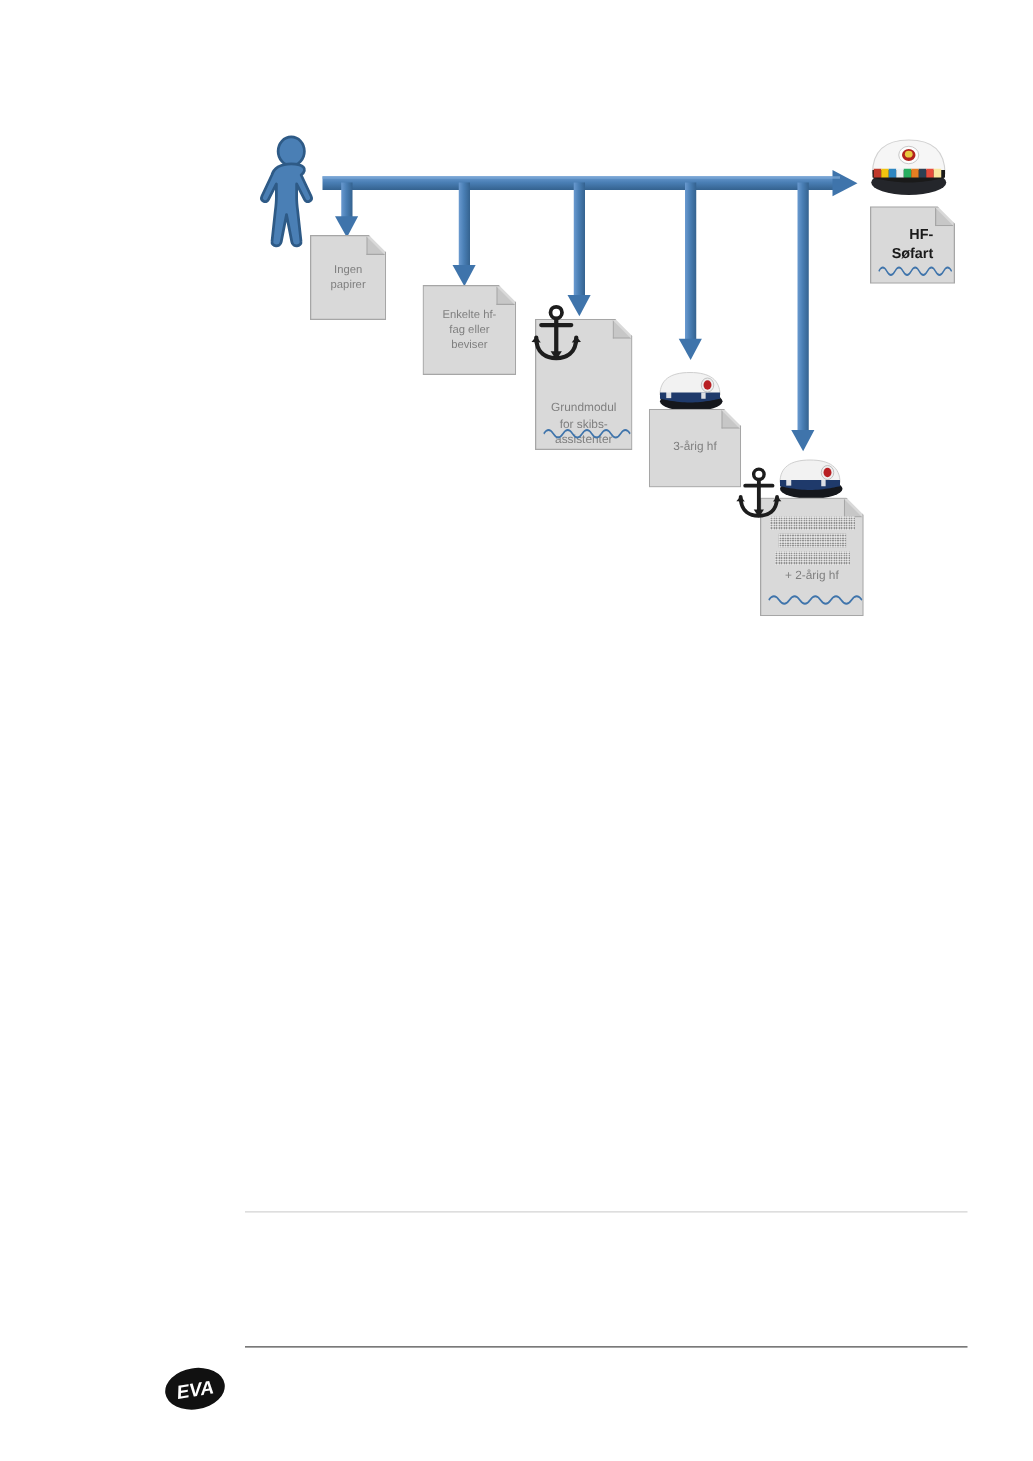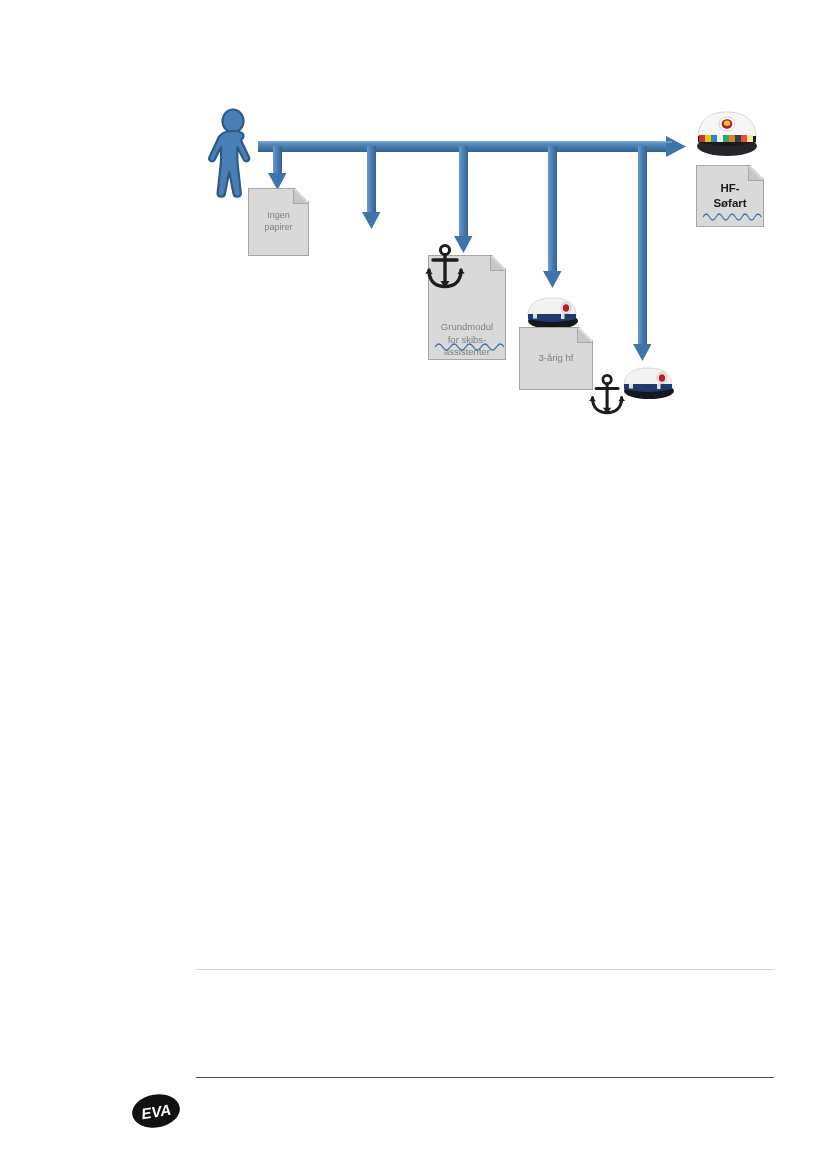--- a/index.html
+++ b/index.html
@@ -214,20 +214,26 @@
         </g>
       </svg>
     </div>
 
     <div class="doc" style="left:248px; top:188px; width:61px; height:68px; font-size:9px;">
       <span class="fold"></span>
       <span class="label">Ingen
 papirer</span>
     </div>
 
+    <div class="doc" style="left:338px; top:228px; width:75px; height:72px; font-size:9px;">
+      <span class="fold"></span>
+      <span class="label">Enkelte  hf-
+fag eller
+beviser</span>
+    </div>
 
     <div class="anchor" style="left:424px; top:243px;">
       <svg width="44" height="46" viewBox="0 0 44 46">
         <g fill="none" stroke="#1d1d1d" stroke-width="3.4" stroke-linecap="round">
           <circle cx="21" cy="7" r="4.6" stroke-width="3"></circle>
           <line x1="21" y1="12" x2="21" y2="40"></line>
           <line x1="9" y1="17" x2="33" y2="17"></line>
           <path d="M5 27 C5 40 13.5 43.5 21 43.5 C28.5 43.5 37 40 37 27"></path>
         </g>
         <g fill="#1d1d1d">
@@ -283,20 +289,34 @@
           <line x1="21" y1="12" x2="21" y2="40"></line>
           <line x1="9" y1="17" x2="33" y2="17"></line>
           <path d="M5 27 C5 40 13.5 43.5 21 43.5 C28.5 43.5 37 40 37 27"></path>
         </g>
         <g fill="#1d1d1d">
           <polygon points="21,45 16.5,38 25.5,38"></polygon>
           <polygon points="5,26 1.2,30.6 8.6,31"></polygon>
           <polygon points="37,26 40.8,30.6 33.4,31"></polygon>
         </g>
       </svg>
+    </div>
+    <div class="doc" style="left:608px; top:398px; width:83px; height:95px; font-size:9.5px; justify-content:flex-end;">
+      <span class="fold"></span>
+      <span class="redacted" style="left:7px; right:7px; top:14px;">
+        <i style="width:68px;"></i>
+        <i style="width:54px;"></i>
+        <i style="width:60px;"></i>
+      </span>
+      <span class="label" style="margin-bottom:24px;">+ 2-årig hf</span>
+      <span class="wave">
+        <svg viewBox="0 0 100 10" preserveAspectRatio="none">
+          <path d="M0 6 Q 6 0 12 6 T 24 6 T 36 6 T 48 6 T 60 6 T 72 6 T 84 6 T 96 6 T 108 6" fill="none" stroke="#3f74ab" stroke-width="1.6"></path>
+        </svg>
+      </span>
     </div>
 
     <div class="cap" style="left:692px; top:103px;">
       <svg width="70" height="56" viewBox="0 0 70 56">
         <ellipse cx="35" cy="43" rx="30" ry="10" fill="#24262b"></ellipse>
         <path d="M6 36 C6 18 16 9 35 9 C54 9 64 18 64 36 Z" fill="#f6f6f6" stroke="#d2d2d2" stroke-width=".9"></path>
         <path d="M6 33 L64 33 L64 39 C64 39 50 43 35 43 C20 43 6 39 6 39 Z" fill="#1a1a1a"></path>
         <g>
           <rect x="7" y="32" width="6" height="7" fill="#c0392b"></rect>
           <rect x="13" y="32" width="6" height="7" fill="#f1c40f"></rect>
@@ -306,21 +326,21 @@
           <rect x="37" y="32" width="6" height="7" fill="#e67e22"></rect>
           <rect x="43" y="32" width="6" height="7" fill="#2e4053"></rect>
           <rect x="49" y="32" width="6" height="7" fill="#e74c3c"></rect>
           <rect x="55" y="32" width="6" height="7" fill="#f9e79f"></rect>
         </g>
         <ellipse cx="35" cy="21" rx="8" ry="7" fill="#fdfdfd" stroke="#c9c9c9" stroke-width=".8"></ellipse>
         <ellipse cx="35" cy="21" rx="5.4" ry="4.8" fill="#b2221f"></ellipse>
         <ellipse cx="35" cy="20.3" rx="3.1" ry="2.7" fill="#e8c840"></ellipse>
       </svg>
     </div>
-    <div class="doc strong" style="left:696px; top:165px; width:68px; height:62px; font-size:11.5px;">
+    <div class="doc strong" style="left:696px; top:165px; width:68px; height:62px; font-size:11.5px;text-align:right;">
       <span class="fold"></span>
       <span class="label">HF-
 Søfart</span>
       <span class="wave" style="bottom:5px;">
         <svg viewBox="0 0 100 10" preserveAspectRatio="none">
           <path d="M0 6 Q 6 0 12 6 T 24 6 T 36 6 T 48 6 T 60 6 T 72 6 T 84 6 T 96 6 T 108 6" fill="none" stroke="#3f74ab" stroke-width="1.6"></path>
         </svg>
       </span>
     </div>
 

